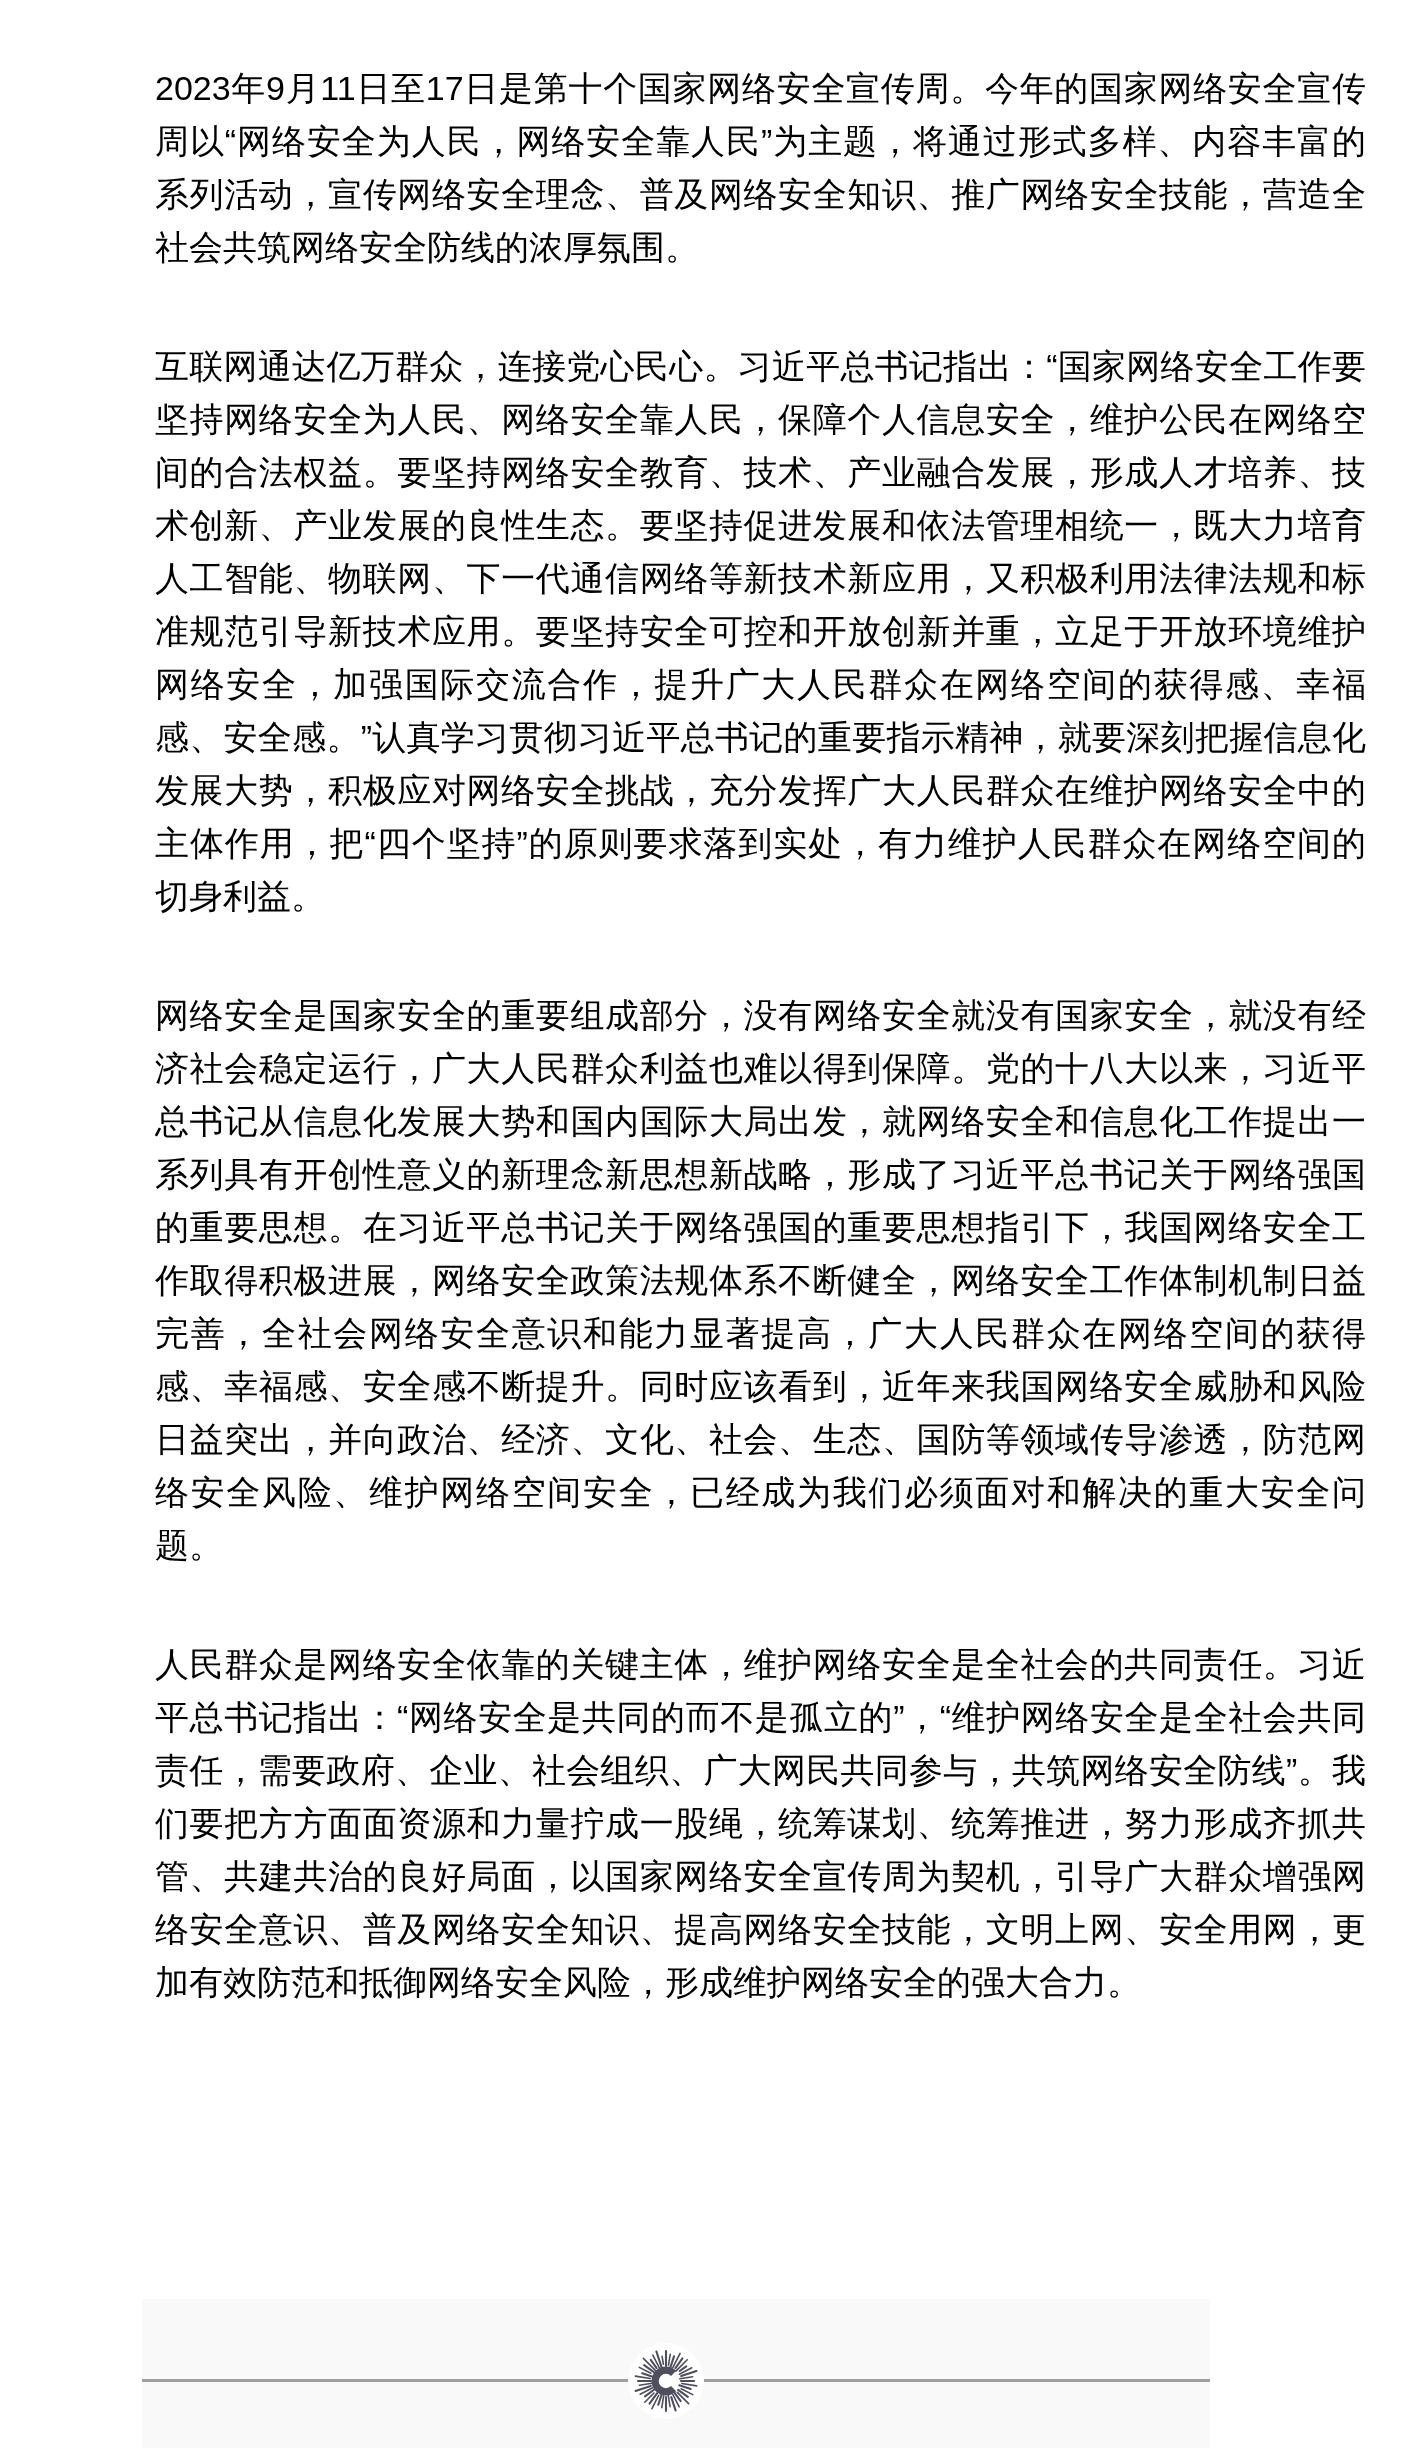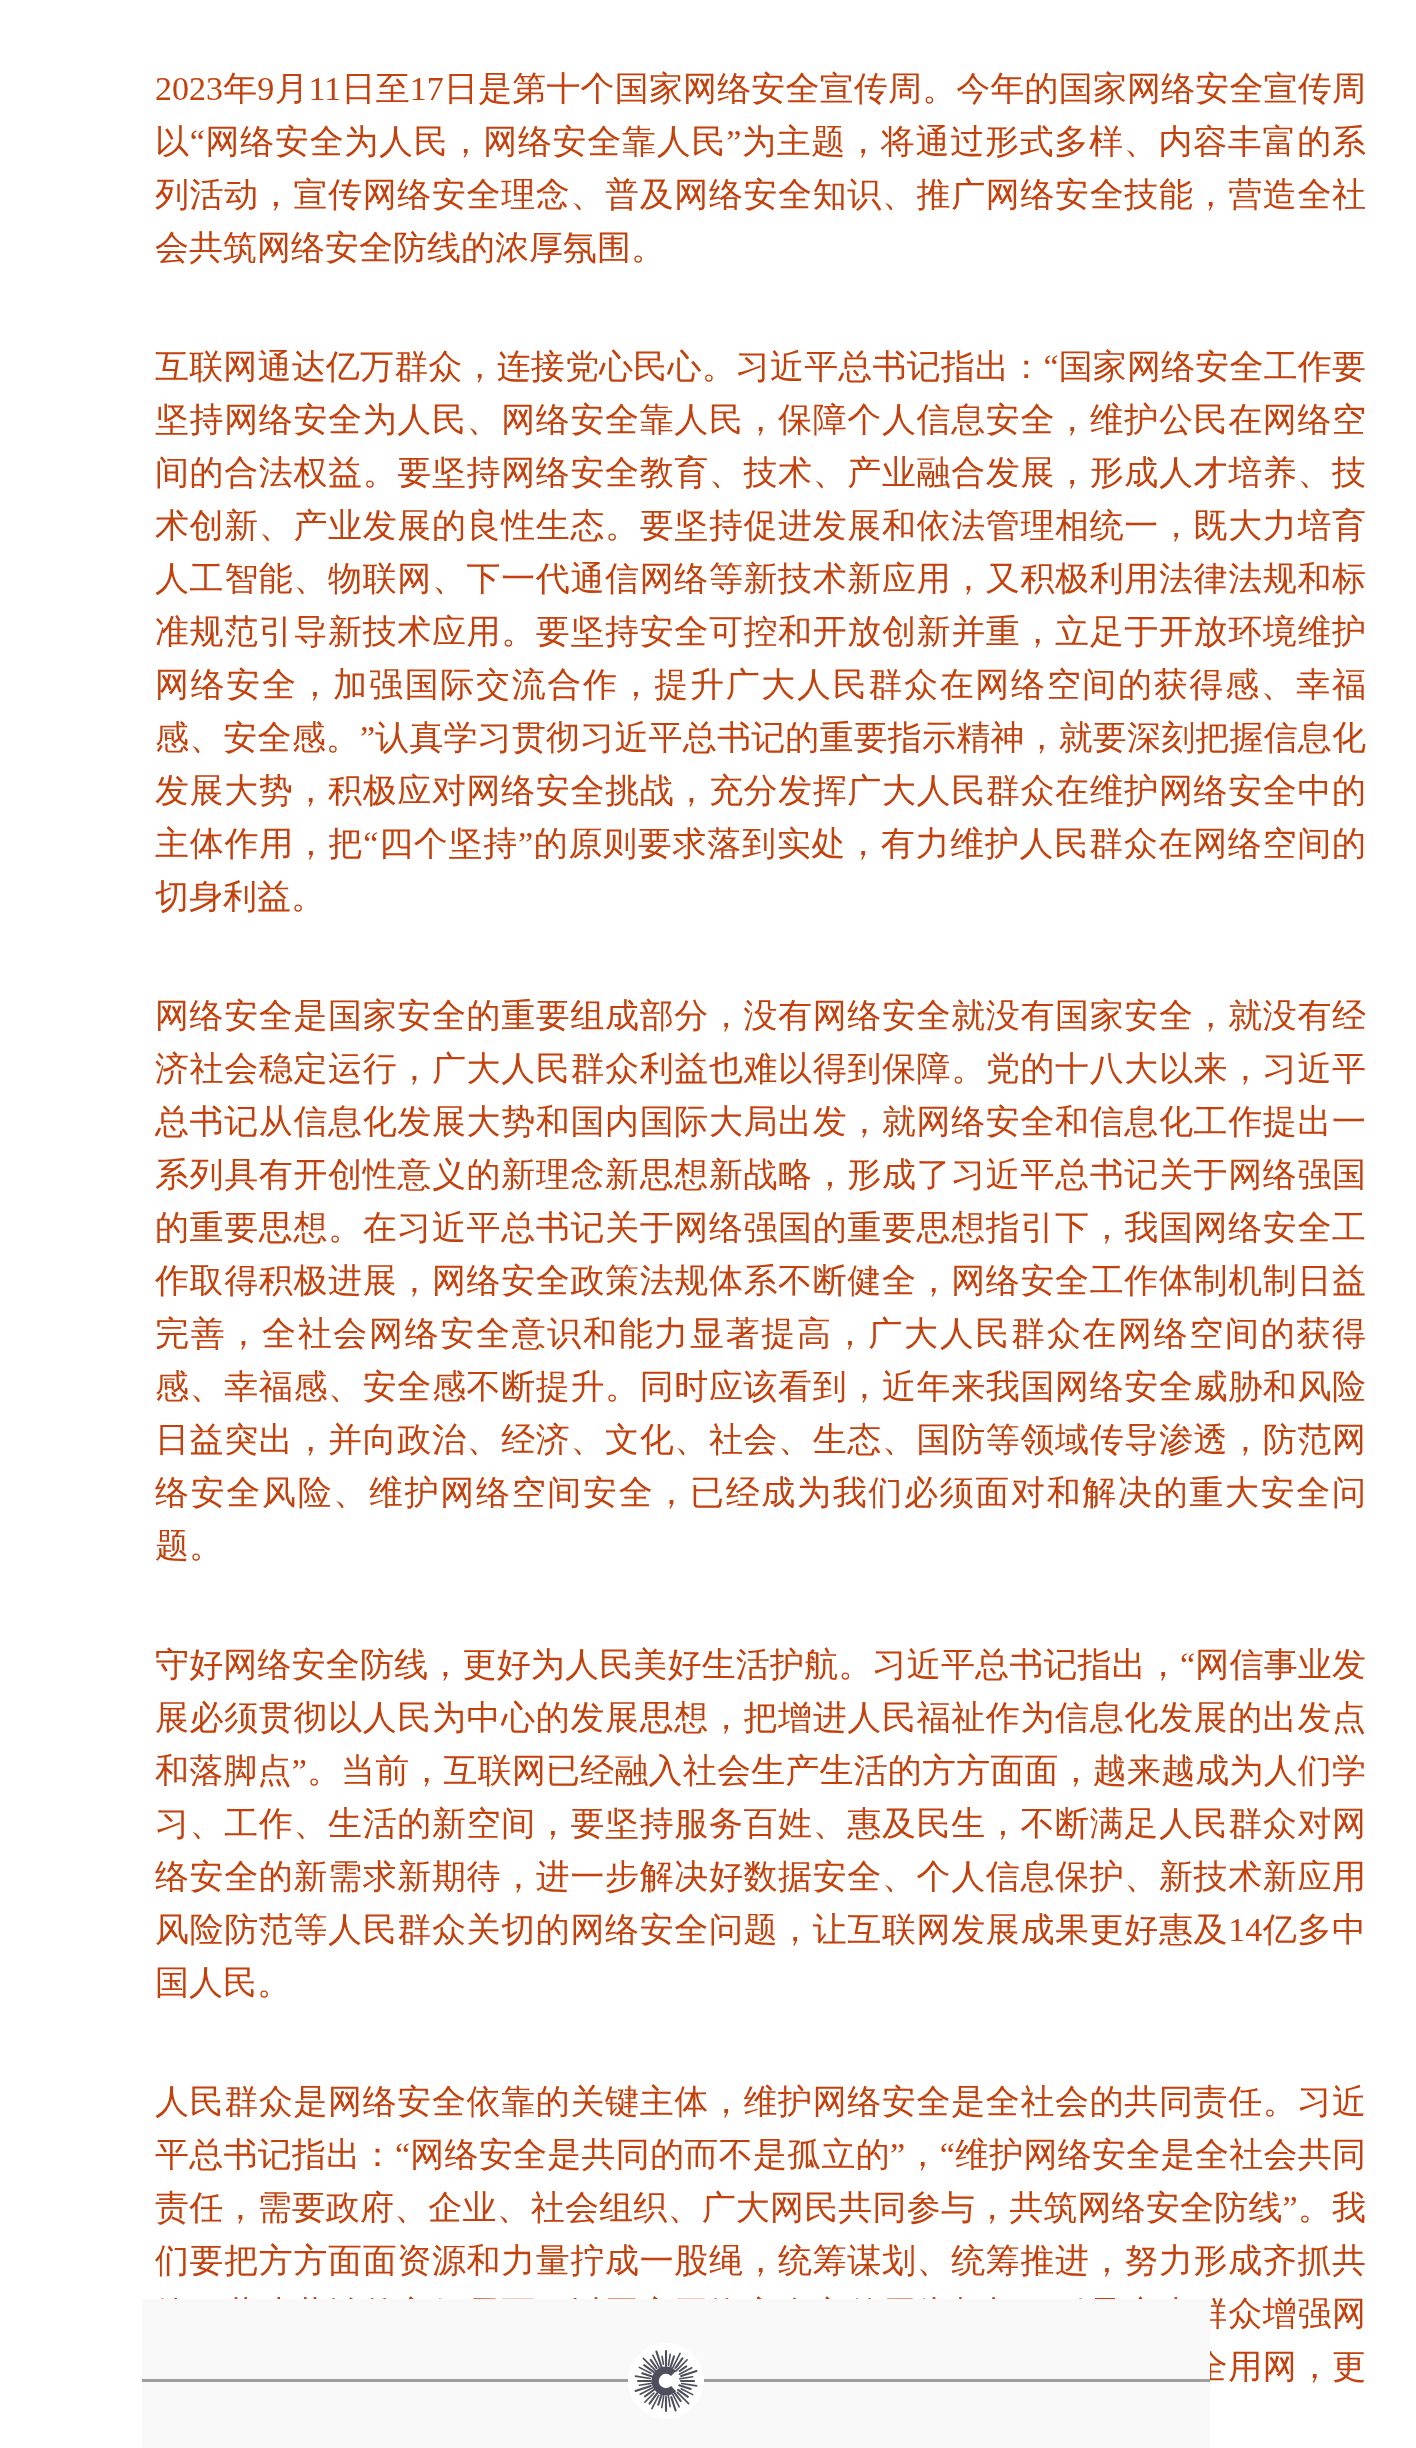--- a/index.html
+++ b/index.html
@@ -14,26 +14,25 @@
   .article {
     position: absolute;
     left: 155px;
     top: 62px;
     width: 1211px;
   }
   .article p {
     margin: 0 0 66px 0;
     font-size: 34px;
     line-height: 53px;
-    color: #c2410c;
+    color: #000000;
     text-align: justify;
     text-justify: inter-ideograph;
     font-weight: 400;
     word-break: break-all;
-    font-family: Liberation Serif, serif;
   }
   .article p:last-child { margin-bottom: 0; }
 
   .footer-panel {
     position: absolute;
     left: 142px;
     top: 2299px;
     width: 1068px;
     height: 149px;
     background: #faf9f9;
@@ -60,21 +59,20 @@
   }
   .footer-logo svg { display: block; }
 </style>
 </head>
 <body>
 
 <main class="article">
   <p>2023年9月11日至17日是第十个国家网络安全宣传周。今年的国家网络安全宣传周以“网络安全为人民，网络安全靠人民”为主题，将通过形式多样、内容丰富的系列活动，宣传网络安全理念、普及网络安全知识、推广网络安全技能，营造全社会共筑网络安全防线的浓厚氛围。</p>
   <p>互联网通达亿万群众，连接党心民心。习近平总书记指出：“国家网络安全工作要坚持网络安全为人民、网络安全靠人民，保障个人信息安全，维护公民在网络空间的合法权益。要坚持网络安全教育、技术、产业融合发展，形成人才培养、技术创新、产业发展的良性生态。要坚持促进发展和依法管理相统一，既大力培育人工智能、物联网、下一代通信网络等新技术新应用，又积极利用法律法规和标准规范引导新技术应用。要坚持安全可控和开放创新并重，立足于开放环境维护网络安全，加强国际交流合作，提升广大人民群众在网络空间的获得感、幸福感、安全感。”认真学习贯彻习近平总书记的重要指示精神，就要深刻把握信息化发展大势，积极应对网络安全挑战，充分发挥广大人民群众在维护网络安全中的主体作用，把“四个坚持”的原则要求落到实处，有力维护人民群众在网络空间的切身利益。</p>
   <p>网络安全是国家安全的重要组成部分，没有网络安全就没有国家安全，就没有经济社会稳定运行，广大人民群众利益也难以得到保障。党的十八大以来，习近平总书记从信息化发展大势和国内国际大局出发，就网络安全和信息化工作提出一系列具有开创性意义的新理念新思想新战略，形成了习近平总书记关于网络强国的重要思想。在习近平总书记关于网络强国的重要思想指引下，我国网络安全工作取得积极进展，网络安全政策法规体系不断健全，网络安全工作体制机制日益完善，全社会网络安全意识和能力显著提高，广大人民群众在网络空间的获得感、幸福感、安全感不断提升。同时应该看到，近年来我国网络安全威胁和风险日益突出，并向政治、经济、文化、社会、生态、国防等领域传导渗透，防范网络安全风险、维护网络空间安全，已经成为我们必须面对和解决的重大安全问题。</p>
-  <p>守好网络安全防线，更好为人民美好生活护航。习近平总书记指出，“网信事业发展必须贯彻以人民为中心的发展思想，把增进人民福祉作为信息化发展的出发点和落脚点”。当前，互联网已经融入社会生产生活的方方面面，越来越成为人们学习、工作、生活的新空间，要坚持服务百姓、惠及民生，不断满足人民群众对网络安全的新需求新期待，进一步解决好数据安全、个人信息保护、新技术新应用风险防范等人民群众关切的网络安全问题，让互联网发展成果更好惠及14亿多中国人民。</p>
   <p>人民群众是网络安全依靠的关键主体，维护网络安全是全社会的共同责任。习近平总书记指出：“网络安全是共同的而不是孤立的”，“维护网络安全是全社会共同责任，需要政府、企业、社会组织、广大网民共同参与，共筑网络安全防线”。我们要把方方面面资源和力量拧成一股绳，统筹谋划、统筹推进，努力形成齐抓共管、共建共治的良好局面，以国家网络安全宣传周为契机，引导广大群众增强网络安全意识、普及网络安全知识、提高网络安全技能，文明上网、安全用网，更加有效防范和抵御网络安全风险，形成维护网络安全的强大合力。</p>
 </main>
 
 <footer class="footer-panel">
   <div class="footer-divider"></div>
   <div class="footer-logo">
     <svg id="logo-svg" width="68" height="68" viewBox="-34 -34 68 68" aria-hidden="true">
       <g id="logo-spokes" fill="none" stroke-linecap="round">
           <line x1="15.00" y1="0.00" x2="28.00" y2="0.00" stroke="#4e4e5c" stroke-width="2.1"></line>
           <line x1="15.80" y1="2.50" x2="30.62" y2="4.85" stroke="#4e4e5c" stroke-width="1.6"></line>

